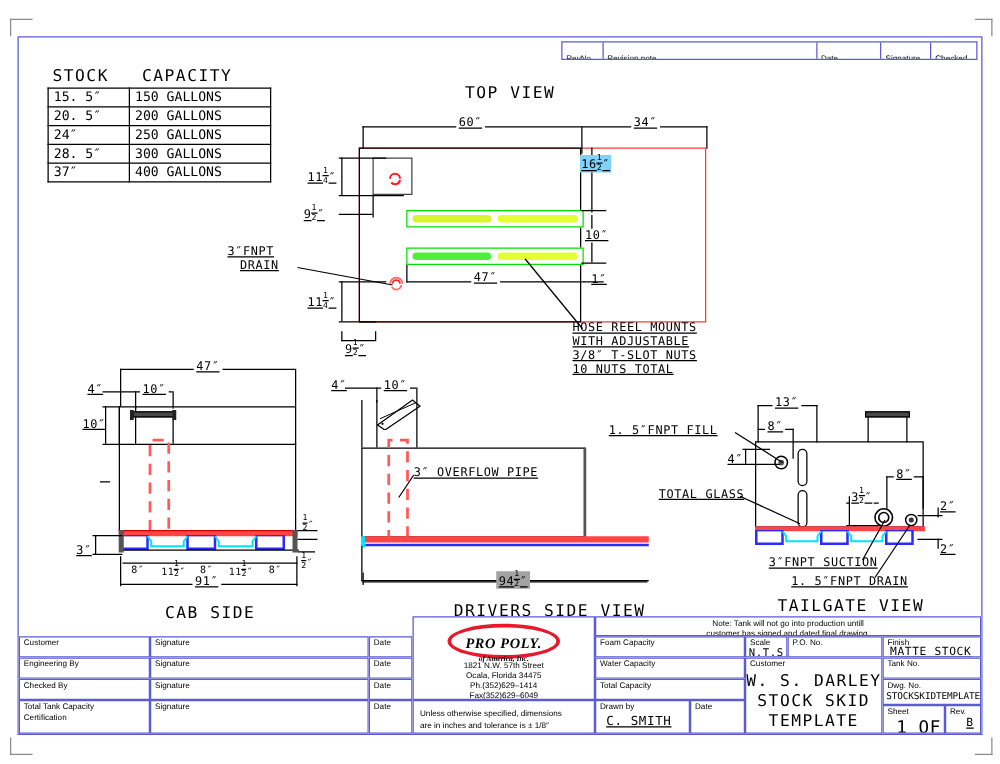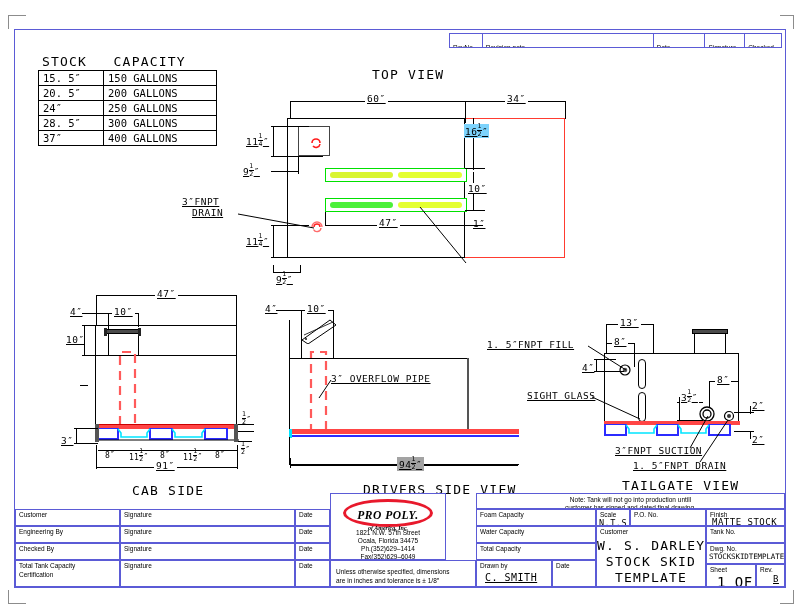--- a/index.html
+++ b/index.html
@@ -192,20 +192,26 @@
     <div class="ln ln-h abs" style="left:33px;top:212px;width:27px;"></div>
     <div class="ln ln-v abs" style="left:33px;top:205px;height:8px;"></div>
     <div class="ln ln-v abs" style="left:60px;top:205px;height:8px;"></div>
     <div class="cad abs" style="left:36px;top:212px;">
       <span>9</span><span class="frac"><span class="n">1</span><span class="d">2</span></span>″
     </div>
 
     <svg class="abs" style="left:178px;top:145px;" width="70" height="62" viewBox="0 0 70 62">
       <line x1="2" y1="2" x2="48" y2="58" stroke="#000" stroke-width="1"></line>
     </svg>
+    <div class="cad abs" style="left:218px;top:197px;line-height:11px;">
+      <div>HOSE REEL MOUNTS</div>
+      <div>WITH ADJUSTABLE</div>
+      <div>3/8″ T-SLOT NUTS</div>
+      <div>10 NUTS TOTAL</div>
+    </div>
   </div>
 
   <div class="abs" style="left:60px;top:285px;width:240px;height:215px;">
 
     <div class="abs" style="left:35px;top:40px;width:142px;height:100px;border:1.2px solid #000;"></div>
 
     <div class="ln ln-h abs" style="left:35px;top:70px;width:142px;"></div>
     <div class="ln ln-v abs" style="left:35px;top:40px;height:30px;"></div>
     <div class="ln ln-v abs" style="left:48px;top:40px;height:30px;"></div>
     <div class="ln ln-v abs" style="left:78px;top:43px;height:27px;"></div>
@@ -369,21 +375,21 @@
     <div class="cad abs" style="left:92px;top:62px;">4″</div>
 
     <svg class="abs" style="left:96px;top:44px;" width="44" height="28" viewBox="0 0 44 28">
       <line x1="2" y1="2" x2="40" y2="26" stroke="#000" stroke-width="1"></line>
     </svg>
     <div class="cad abs" style="left:-3px;top:39px;">1. 5″FNPT FILL</div>
 
     <svg class="abs" style="left:100px;top:95px;" width="56" height="26" viewBox="0 0 56 26">
       <line x1="2" y1="2" x2="50" y2="24" stroke="#000" stroke-width="1"></line>
     </svg>
-    <div class="cad abs" style="left:37px;top:90px;">SIGHT GLASS</div>
+    <div class="cad abs" style="left:37px;top:90px;">TOTAL GLASS</div>
 
     <div class="ln ln-h abs" style="left:219px;top:81px;width:30px;"></div>
     <div class="ln ln-v abs" style="left:219px;top:81px;height:26px;"></div>
     <div class="ln ln-v abs" style="left:248px;top:81px;height:26px;"></div>
     <div class="cad abs" style="left:225px;top:74px;background:#fff;padding:0 2px;">8″</div>
 
     <div class="ln ln-h abs" style="left:187px;top:102px;width:26px;"></div>
     <div class="ln ln-h abs" style="left:187px;top:120px;width:26px;"></div>
     <div class="ln ln-v abs" style="left:189px;top:97px;height:24px;"></div>
     <div class="cad abs" style="left:190px;top:90px;background:#fff;padding:0 1px;">
@@ -456,21 +462,21 @@
       <span class="lbl tb" style="white-space:pre-line;line-height:8.5px;">Total Tank Capacity
 Certification</span>
       </div>
     <div class="cell" style="left:105px;top:67px;width:175px;height:27px;">
       <span class="lbl tb">Signature</span>
       </div>
     <div class="cell" style="left:280px;top:67px;width:35px;height:27px;">
       <span class="lbl tb">Date</span>
       </div>
 
-    <div class="cell" style="left:315px;top:0;width:116px;height:67px;">
+    <div class="cell" style="left:315px;top:0;width:146px;height:67px;">
       <div class="logo-ell" style="top:19px;"></div>
       <div style="position:absolute;left:0;right:0;top:11px;text-align:center;">
         <span style="font-family:'Liberation Serif',serif;font-size:11.5px;font-weight:bold;font-style:italic;letter-spacing:.5px;">PRO POLY.</span>
       </div>
       <div style="position:absolute;left:0;right:0;top:22px;text-align:center;">
         <span style="font-family:'Liberation Serif',serif;font-size:6px;font-weight:bold;font-style:italic;">of America, Inc.</span>
       </div>
       <div style="position:absolute;left:0;right:0;top:35px;text-align:center;line-height:8px;">
         <div class="tb" style="display:block;">1821 N.W. 57th Street</div>
         <div class="tb" style="display:block;">Ocala, Florida 34475</div>

